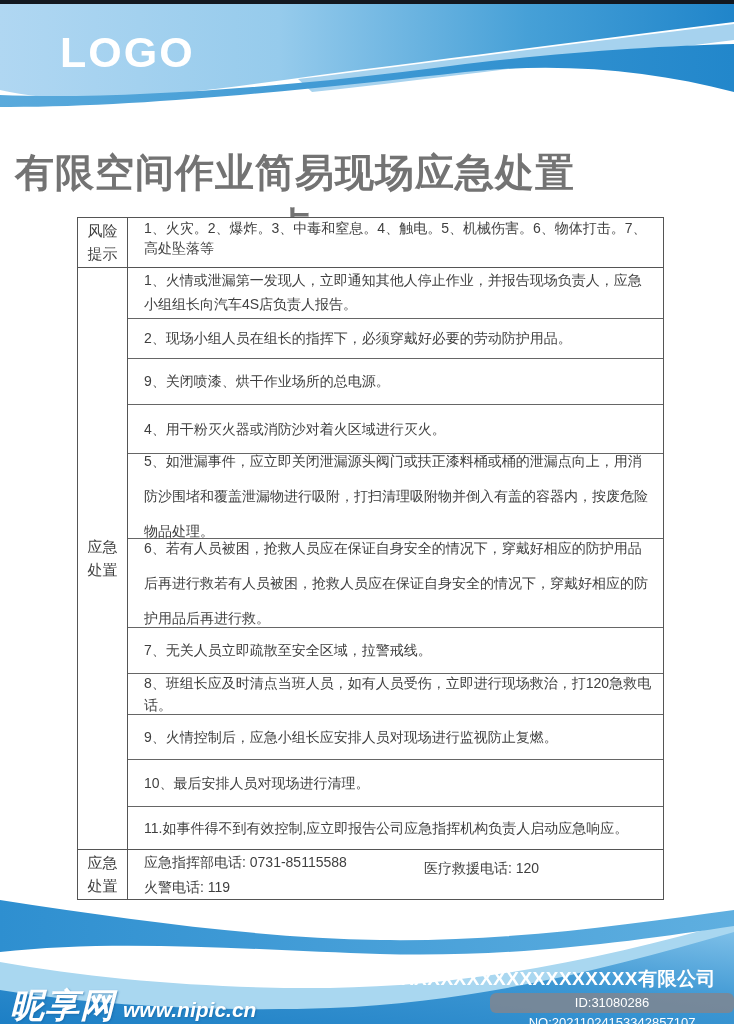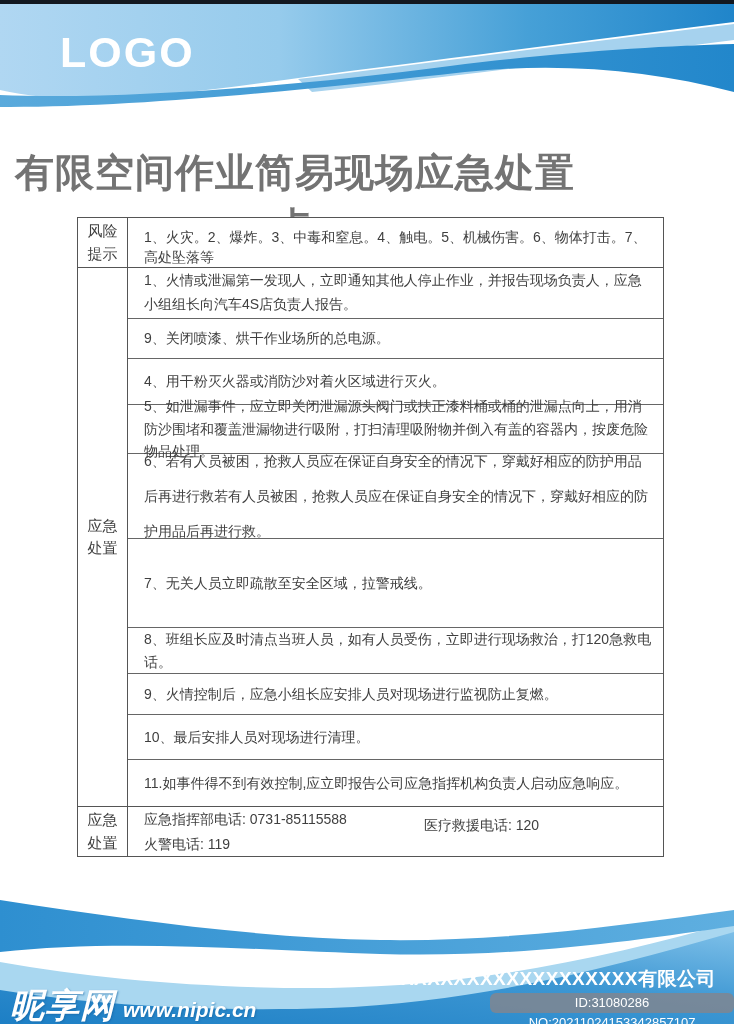--- a/index.html
+++ b/index.html
@@ -8,21 +8,21 @@
   .top-strip{position:absolute;left:0;top:0;width:734px;height:4px;background:#131820;z-index:5;}
   .header-svg{position:absolute;left:0;top:0;width:734px;height:140px;z-index:1;}
   .logo{position:absolute;left:60px;top:28px;z-index:2;color:#ffffff;font-size:43px;
         font-weight:bold;letter-spacing:2px;}
   .title{position:absolute;left:0;top:146px;width:590px;text-align:center;z-index:2;
          font-size:39px;font-weight:800;color:#737373;letter-spacing:1px;margin:0;}
 
   .ptable{position:absolute;left:77px;top:217px;width:587px;z-index:2;
           border:1px solid #555;box-sizing:border-box;background:#fff;}
   .sec{display:flex;border-top:1px solid #555;}
-  .sec:first-child{border-top:none;align-items:flex-end;}
+  .sec:first-child{border-top:none;}
   .lbl{width:50px;flex:0 0 50px;border-right:1px solid #555;display:flex;align-items:center;
        justify-content:center;text-align:center;font-size:15px;line-height:1.5;
        box-sizing:border-box;padding:2px 7px;}
   .content{flex:1;min-width:0;}
   .cellpad{display:flex;align-items:center;box-sizing:border-box;
            padding:2px 10px 2px 16px;font-size:14px;}
   .risk-cell{height:40px;line-height:1.45;}
   .erow{border-top:1px solid #666;display:flex;align-items:center;box-sizing:border-box;
         padding:2px 10px 2px 16px;font-size:14px;line-height:1.6;}
   .erow:first-child{border-top:none;}
@@ -88,20 +88,21 @@
       <div class="lbl">风险提示</div>
       <div class="content">
         <div class="cellpad risk-cell">1、火灾。2、爆炸。3、中毒和窒息。4、触电。5、机械伤害。6、物体打击。7、高处坠落等</div>
       </div>
     </div>
 
     <div class="sec">
       <div class="lbl">应急处置</div>
       <div class="content">
         <div class="erow">1、火情或泄漏第一发现人，立即通知其他人停止作业，并报告现场负责人，应急小组组长向汽车4S店负责人报告。</div>
+        <div class="erow">2、现场小组人员在组长的指挥下，必须穿戴好必要的劳动防护用品。</div>
         <div class="erow">9、关闭喷漆、烘干作业场所的总电源。</div>
         <div class="erow">4、用干粉灭火器或消防沙对着火区域进行灭火。</div>
         <div class="erow">5、如泄漏事件，应立即关闭泄漏源头阀门或扶正漆料桶或桶的泄漏点向上，用消防沙围堵和覆盖泄漏物进行吸附，打扫清理吸附物并倒入有盖的容器内，按废危险物品处理。</div>
         <div class="erow">6、若有人员被困，抢救人员应在保证自身安全的情况下，穿戴好相应的防护用品后再进行救若有人员被困，抢救人员应在保证自身安全的情况下，穿戴好相应的防护用品后再进行救。</div>
         <div class="erow">7、无关人员立即疏散至安全区域，拉警戒线。</div>
         <div class="erow">8、班组长应及时清点当班人员，如有人员受伤，立即进行现场救治，打120急救电话。</div>
         <div class="erow">9、火情控制后，应急小组长应安排人员对现场进行监视防止复燃。</div>
         <div class="erow">10、最后安排人员对现场进行清理。</div>
         <div class="erow">11.如事件得不到有效控制,应立即报告公司应急指挥机构负责人启动应急响应。</div>
       </div>

